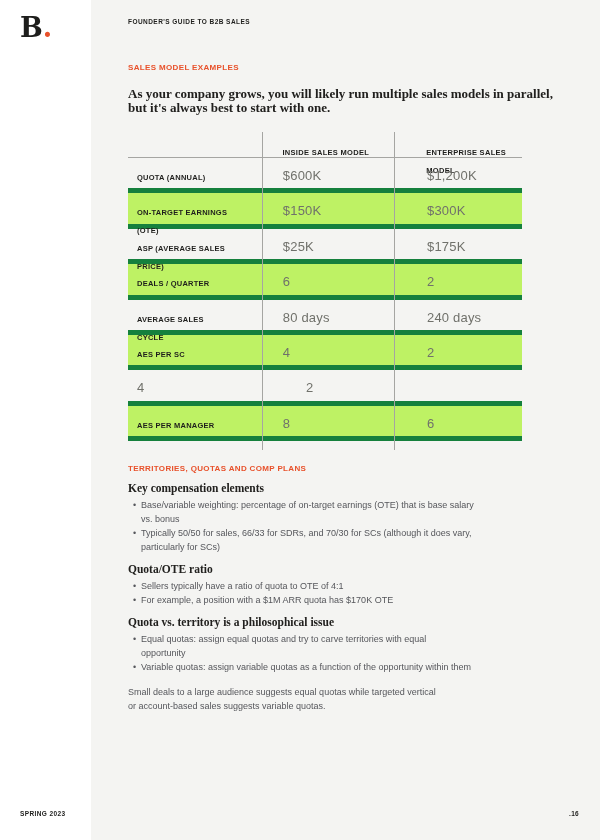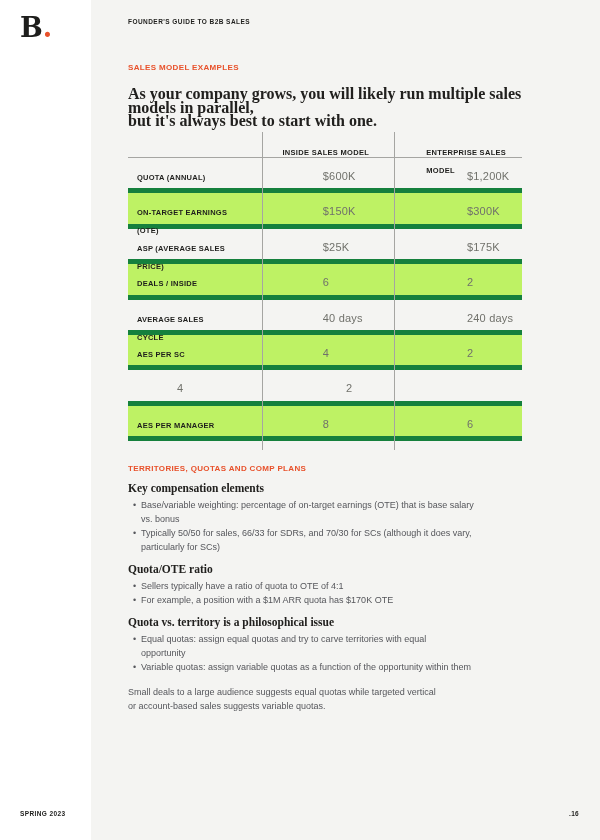--- a/index.html
+++ b/index.html
@@ -14,34 +14,34 @@
   .logo .dot { color:#e8512b; }
   .doc-title { position:absolute; left:128px; top:18px; font-size:6.5px; font-weight:bold; color:#1e1e1c; letter-spacing:.45px; }
 
   
   .kicker { font-size:8px; font-weight:bold; color:#e8512b; letter-spacing:.35px; }
   .kicker1 { position:absolute; left:128px; top:63px;text-align:center; }
 
   
   .intro { position:absolute; left:128px; top:87px; width:430px;
            font-family:"Liberation Serif","DejaVu Serif",serif; font-weight:bold;
-           font-size:16px; line-height:13.5px; color:#21201e; white-space:pre-line; }
+           font-size:13px; line-height:13.5px; color:#21201e; white-space:pre-line; }
 
   
   .table { position:absolute; left:128px; top:132px; width:394px; }
   .thead { display:flex; height:26px; border-bottom:1px solid #a5a5a2;gap:36px; }
   .trow  { display:flex; height:35.4px; border-bottom:5px solid #15803d;gap:37px; }
   .trow.alt { background:#bef264; }
   .c-label { width:134px; padding:8px 6px 0 9px; }
   .c-val   { width:132px; padding:8px 6px 0 9px; }
   .c-val2  { width:128px; padding:8px 6px 0 9px; }
   .thead .c-val, .thead .c-val2 { padding-top:9px; }
   .th-txt { font-size:7.5px; font-weight:bold; color:#1e1e1c; letter-spacing:.3px; }
   .lbl { font-size:7.5px; font-weight:bold; color:#1e1e1c; letter-spacing:.25px; line-height:9.5px; }
-  .val { font-size:11px; color:#70716b; letter-spacing:.2px;margin-left:40px; }
+  .val { font-size:13px; color:#70716b; letter-spacing:.2px; }
   .vline { position:absolute; top:0; width:1px; background:#a5a5a2; }
   .vline.v1 { left:134px; }
   .vline.v2 { left:266px; }
 
   
   .section2 { position:absolute; left:128px; top:464px; width:404px; }
   .grp-head { font-family:"Liberation Serif","DejaVu Serif",serif; font-weight:bold;
               font-size:11.5px; color:#21201e; margin-top:9px; margin-bottom:4px; }
   .section2 .kicker { margin-bottom:6px; }
   .bullet { display:flex; font-size:9px; color:#55565b; line-height:14px; }
@@ -84,27 +84,27 @@
         <div class="c-label"><span class="lbl">ON-TARGET EARNINGS (OTE)</span></div>
         <div class="c-val"><span class="val">$150K</span></div>
         <div class="c-val2"><span class="val">$300K</span></div>
       </div>
       <div class="trow">
         <div class="c-label"><span class="lbl">ASP (AVERAGE SALES PRICE)</span></div>
         <div class="c-val"><span class="val">$25K</span></div>
         <div class="c-val2"><span class="val">$175K</span></div>
       </div>
       <div class="trow alt">
-        <div class="c-label"><span class="lbl">DEALS / INSIDE</span></div>
+        <div class="c-label"><span class="lbl">DEALS / QUARTER</span></div>
         <div class="c-val"><span class="val">6</span></div>
         <div class="c-val2"><span class="val">2</span></div>
       </div>
       <div class="trow">
         <div class="c-label"><span class="lbl">AVERAGE SALES CYCLE</span></div>
-        <div class="c-val"><span class="val">40 days</span></div>
+        <div class="c-val"><span class="val">80 days</span></div>
         <div class="c-val2"><span class="val">240 days</span></div>
       </div>
       <div class="trow alt">
         <div class="c-label"><span class="lbl">AES PER SC</span></div>
         <div class="c-val"><span class="val">4</span></div>
         <div class="c-val2"><span class="val">2</span></div>
       </div>
       <div class="trow">
         <div class="c-val"><span class="val">4</span></div>
         <div class="c-val2"><span class="val">2</span></div>

